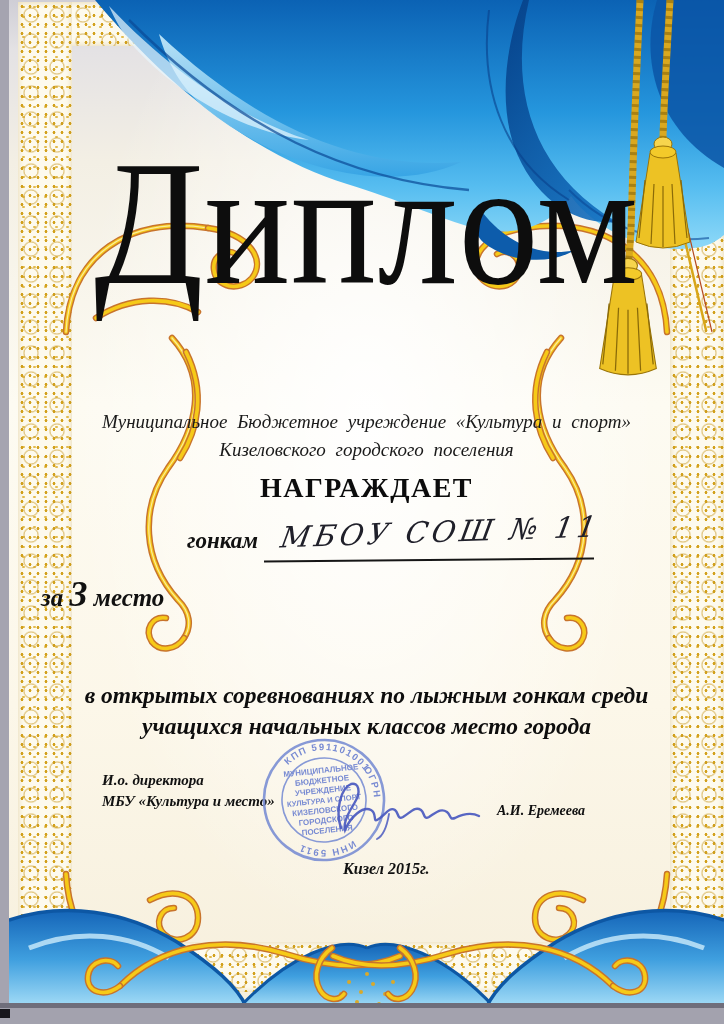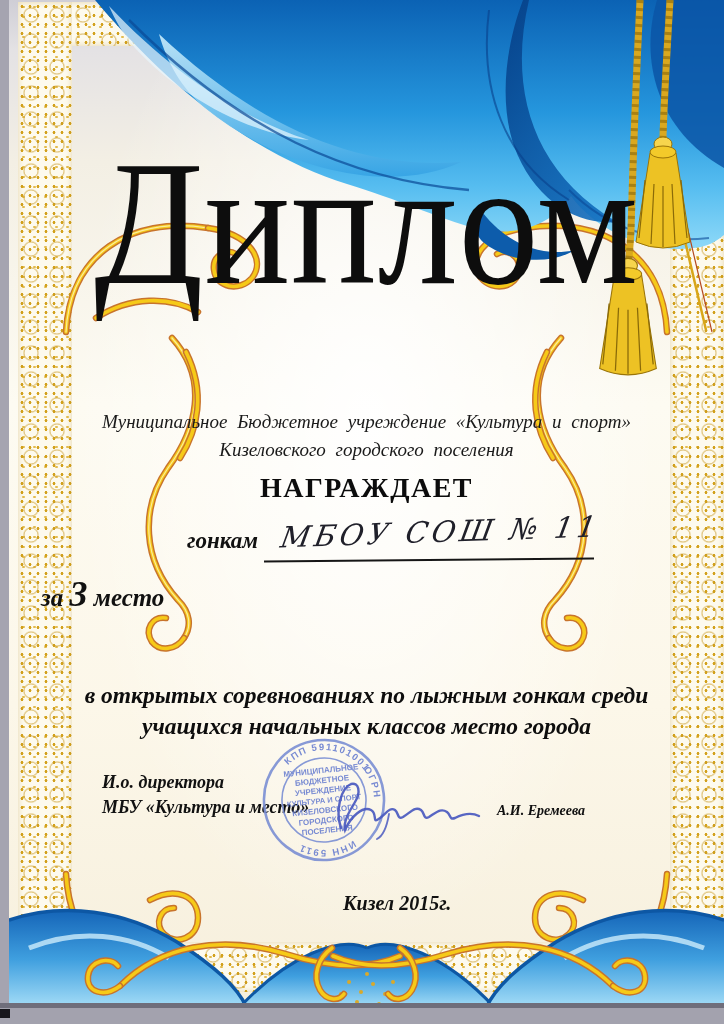--- a/index.html
+++ b/index.html
@@ -60,23 +60,23 @@
     position:absolute;left:272px;top:515px;width:310px;
     font-family:"DejaVu Serif", serif;font-style:italic;font-size:29px;letter-spacing:4px;
     color:#20202a;transform:rotate(-2deg) skewX(-12deg);white-space:nowrap;
   }
   .place-line{left:0;right:0;top:584px;text-align:left;font-weight:bold;font-style:italic;font-size:25px;padding-left:32px;}
   .place-num{font-size:36px;line-height:0;}
   .event-lines{
     left:60px;right:60px;top:640px;text-align:center;
     font-weight:bold;font-style:italic;font-size:23.5px;line-height:1.3;color:#0d0d0d;margin-top:40px;
   }
-  .signatory{left:93px;top:770px;font-weight:bold;font-style:italic;font-size:18px;line-height:1.38;}
+  .signatory{left:93px;top:770px;font-weight:bold;font-style:italic;font-size:15px;line-height:1.38;}
   .sig-name{left:488px;top:803px;font-weight:bold;font-style:italic;font-size:14px;}
-  .place-date{left:334px;top:860px;font-weight:bold;font-style:italic;font-size:20px;margin-top:32px;}
+  .place-date{left:334px;top:860px;font-weight:bold;font-style:italic;font-size:16px;}
   .stampbox{position:absolute;left:250px;top:735px;width:130px;height:130px;opacity:.9;}
   .stamp-text{font-family:"Liberation Sans", sans-serif;fill:#6a7fd0;font-weight:bold;}
 </style>
 </head>
 <body>
 
 <div class="paper">
 
   <div class="lace lace-top"></div>
   <div class="lace lace-left"></div>

